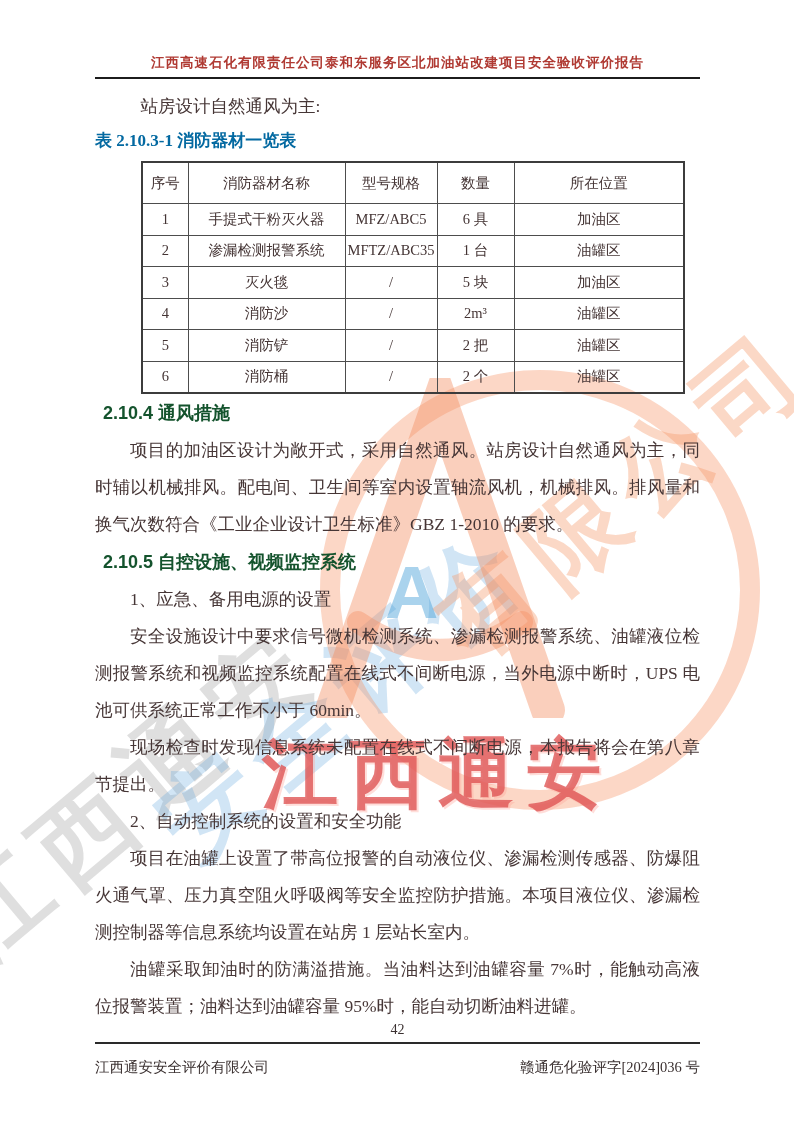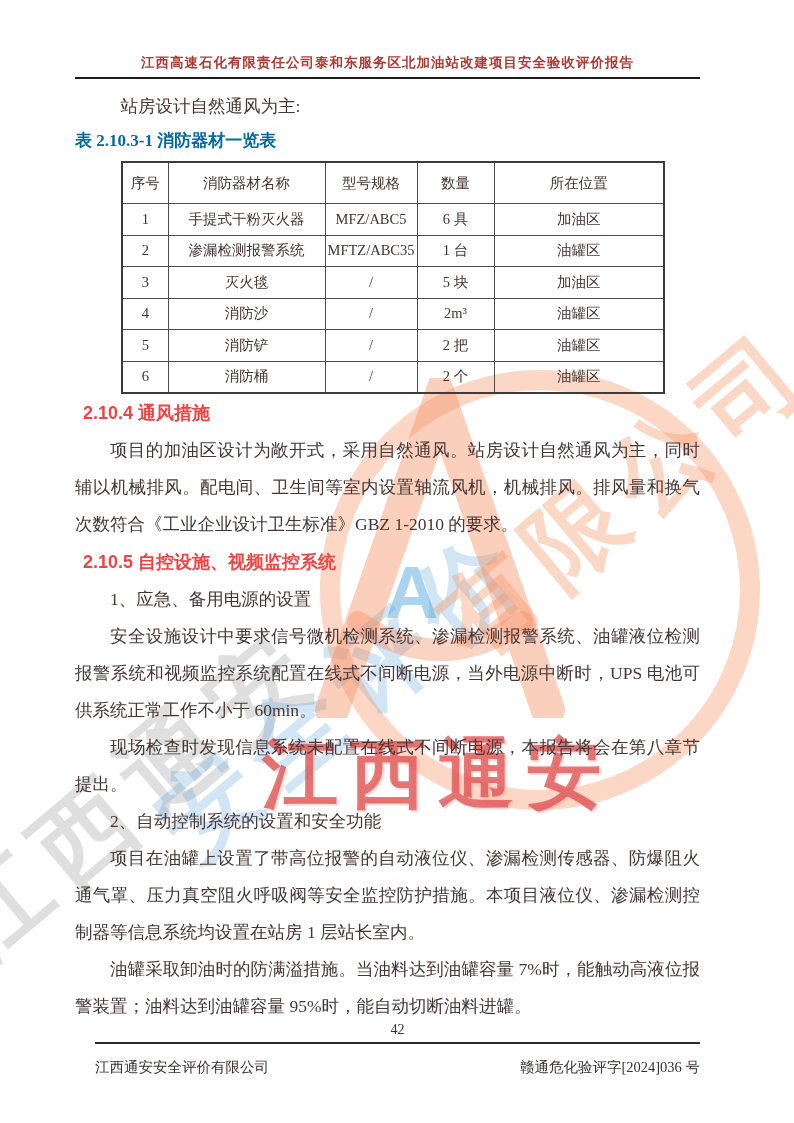--- a/index.html
+++ b/index.html
@@ -33,21 +33,21 @@
     font-size:74px;line-height:1;color:rgba(66,158,215,0.45);
   }
   .wm-red{
     position:absolute;left:262px;top:736px;
     font-family:"Liberation Sans", sans-serif;font-weight:bold;
     font-size:76px;line-height:1;letter-spacing:12px;
     color:rgba(222,82,82,0.78);
     text-shadow:2px 2px 0 rgba(255,160,150,0.35);
   }
   
-  .content{position:relative;z-index:1;padding:54px 94px 0 75px;}
+  .content{position:relative;z-index:1;padding:54px 94px 0 95px;}
   .doc-header{
     font-family:"Liberation Sans", sans-serif;
     font-size:13.5px;font-weight:bold;color:#b03a33;
     text-align:center;letter-spacing:1px;
     padding-bottom:5px;border-bottom:2px solid #1c1c1c;
   }
   .para{
     font-size:17.5px;line-height:37px;margin:0;
     text-align:justify;text-indent:2em;color:#463636;
   }
@@ -64,21 +64,21 @@
     border:1px solid #4d4d4d;text-align:center;vertical-align:middle;
     padding:0 2px;font-weight:normal;
   }
   table.fire{border:2px solid #3c3c3c;}
   table.fire th{height:40px;}
   table.fire td{height:30.5px;}
   .col-no{width:46px;}.col-name{width:157px;}.col-model{width:88px;}
   .col-qty{width:77px;}.col-loc{width:170px;}
   .sec-heading{
     font-family:"Liberation Sans", sans-serif;
-    font-size:18px;font-weight:bold;color:#ef4444;
+    font-size:18px;font-weight:bold;color:#14532d;
     margin:7px 0 0 8px;line-height:25px;
   }
   .p-gap{margin-top:6px;}
   
   .footer{position:absolute;left:95px;right:94px;bottom:46px;z-index:1;}
   .page-num{
     text-align:center;font-size:14px;color:#3a3030;
     line-height:18px;margin-bottom:3px;
   }
   .footer-row{

